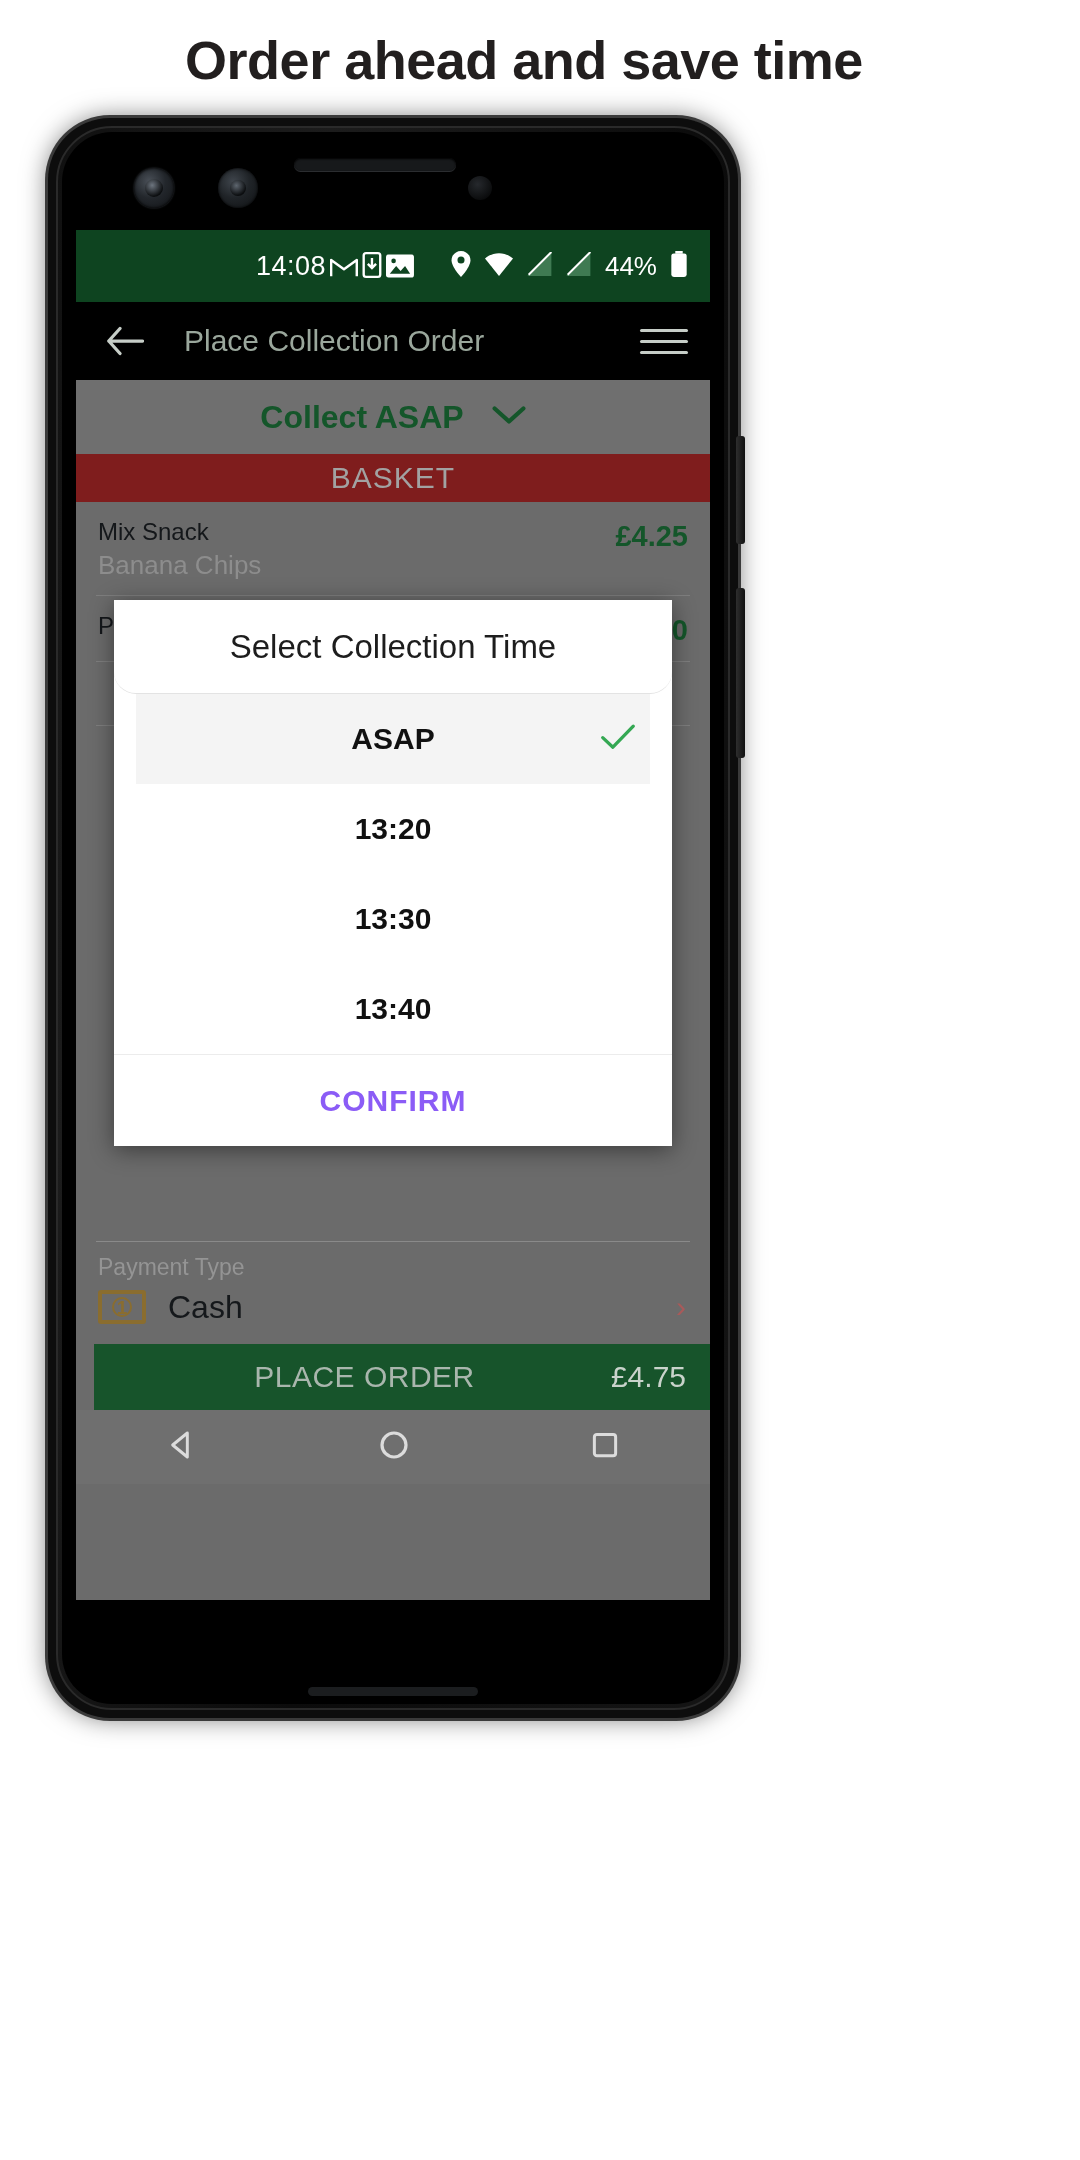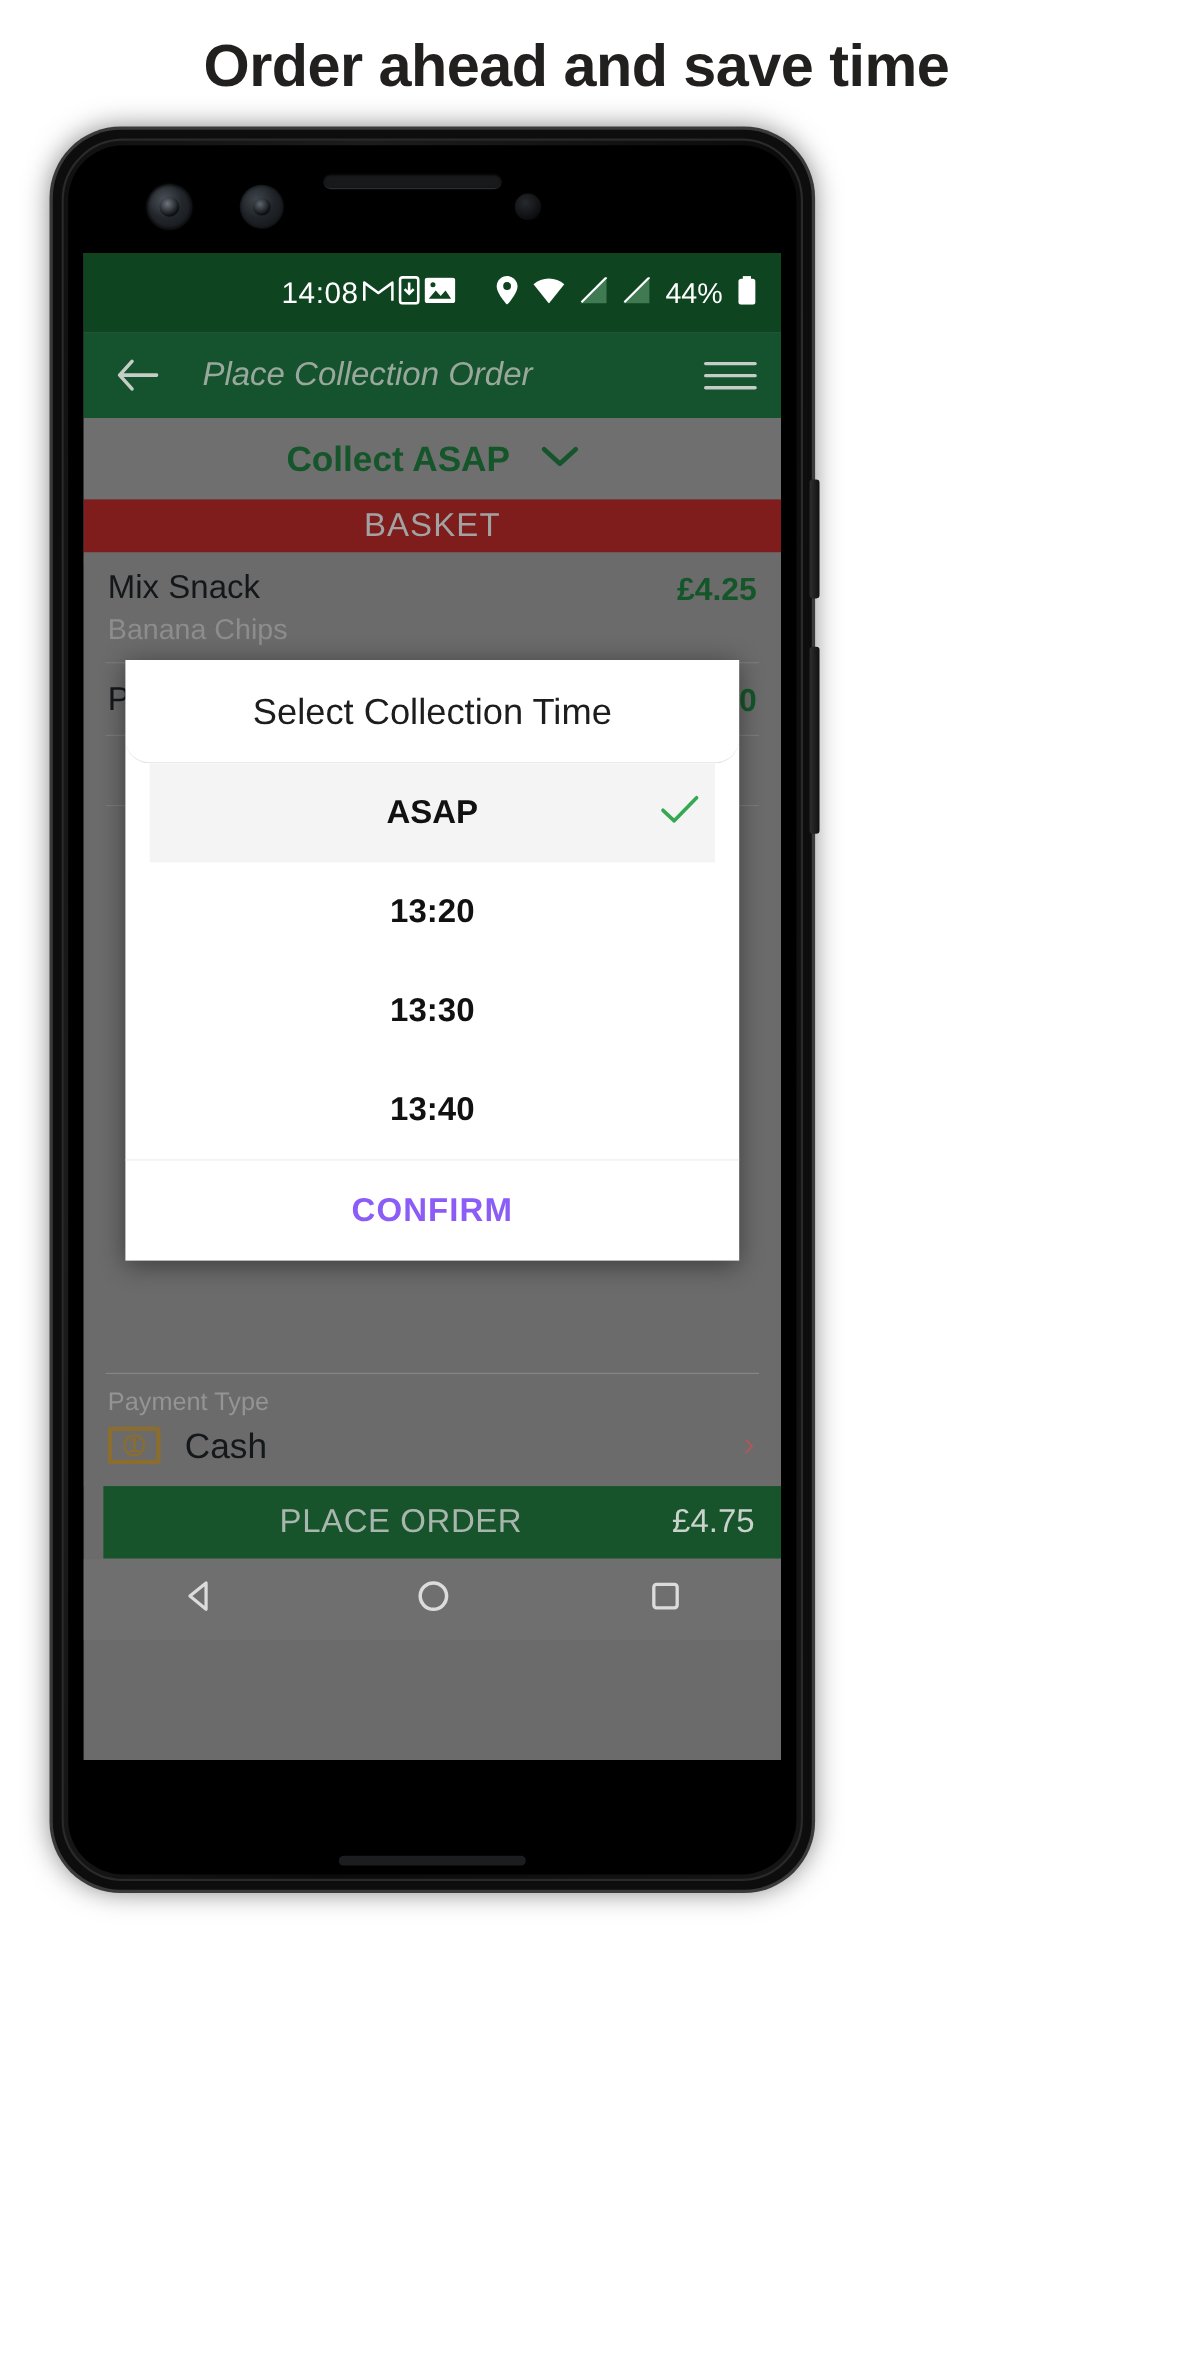--- a/index.html
+++ b/index.html
@@ -68,30 +68,30 @@
     width:634px; height:1370px;
     background:#6b6b6b;
     overflow:hidden;
   }
 
   
   .statusbar {
     height:72px; background:#0e4420;
     display:flex; align-items:center; position:relative;
   }
-  .sb-left { position:absolute; left:50%; transform:translateX(-50%); display:flex; align-items:center; gap:4px; margin-left:-58px;}
+  .sb-left { position:absolute; left:50%; transform:translateX(-50%); display:flex; align-items:flex-end; gap:4px; margin-left:-58px;}
   .sb-time { color:#fff; font-size:27px; font-weight:400; letter-spacing:0.5px;}
   .sb-right { position:absolute; right:22px; display:flex; align-items:center; gap:13px;}
   .sb-pct { color:#fff; font-size:26px; }
   .ic { display:inline-block; }
 
   
   .toolbar {
-    height:78px; background:#14532d;
-    display:flex; align-items:center; position:relative;font-style:italic;
+    height:78px; background:#000000;
+    display:flex; align-items:center; position:relative;
   }
   .tb-back { position:absolute; left:22px; width:54px; height:54px; display:flex; align-items:center; justify-content:center;}
   .tb-title { position:absolute; left:108px; color:#9aa79c; font-size:30px;}
   .tb-menu { position:absolute; right:22px; width:48px; height:48px; display:flex; flex-direction:column; justify-content:center; gap:8px;}
   .tb-menu span { display:block; height:3px; background:#c6cdc7; border-radius:2px; }
 
   
   .collectbar {
     height:74px; background:#6f6f6f;
     display:flex; align-items:center; justify-content:center; gap:28px;
@@ -114,21 +114,21 @@
     background-size:16px 16px; background-repeat:repeat-x;
   }
 
   
   .basket-body { background:#6b6b6b; padding:0 20px; }
   .b-row {
     display:flex; align-items:flex-start; justify-content:space-between;
     padding:16px 2px 14px 2px;
     border-bottom:1px solid #7e7e7e;
   }
-  .b-name { color:#14171a; font-size:30px; line-height:1.15; }
+  .b-name { color:#14171a; font-size:24px; line-height:1.15; }
   .b-sub  { color:#8d8d8d; font-size:26px; margin-top:4px; }
   .b-price{ color:#14562a; font-size:29px; font-weight:600; white-space:nowrap; padding-top:2px;}
 
   .filler { background:#6b6b6b; }
 
   
   .payment { background:#6b6b6b; padding:0 20px; }
   .pay-divider { height:1px; background:#8a8a8a; }
   .pay-label { color:#949494; font-size:23px; padding:12px 2px 4px 2px;}
   .pay-row { display:flex; align-items:center; padding:4px 2px 18px 2px; position:relative;}

